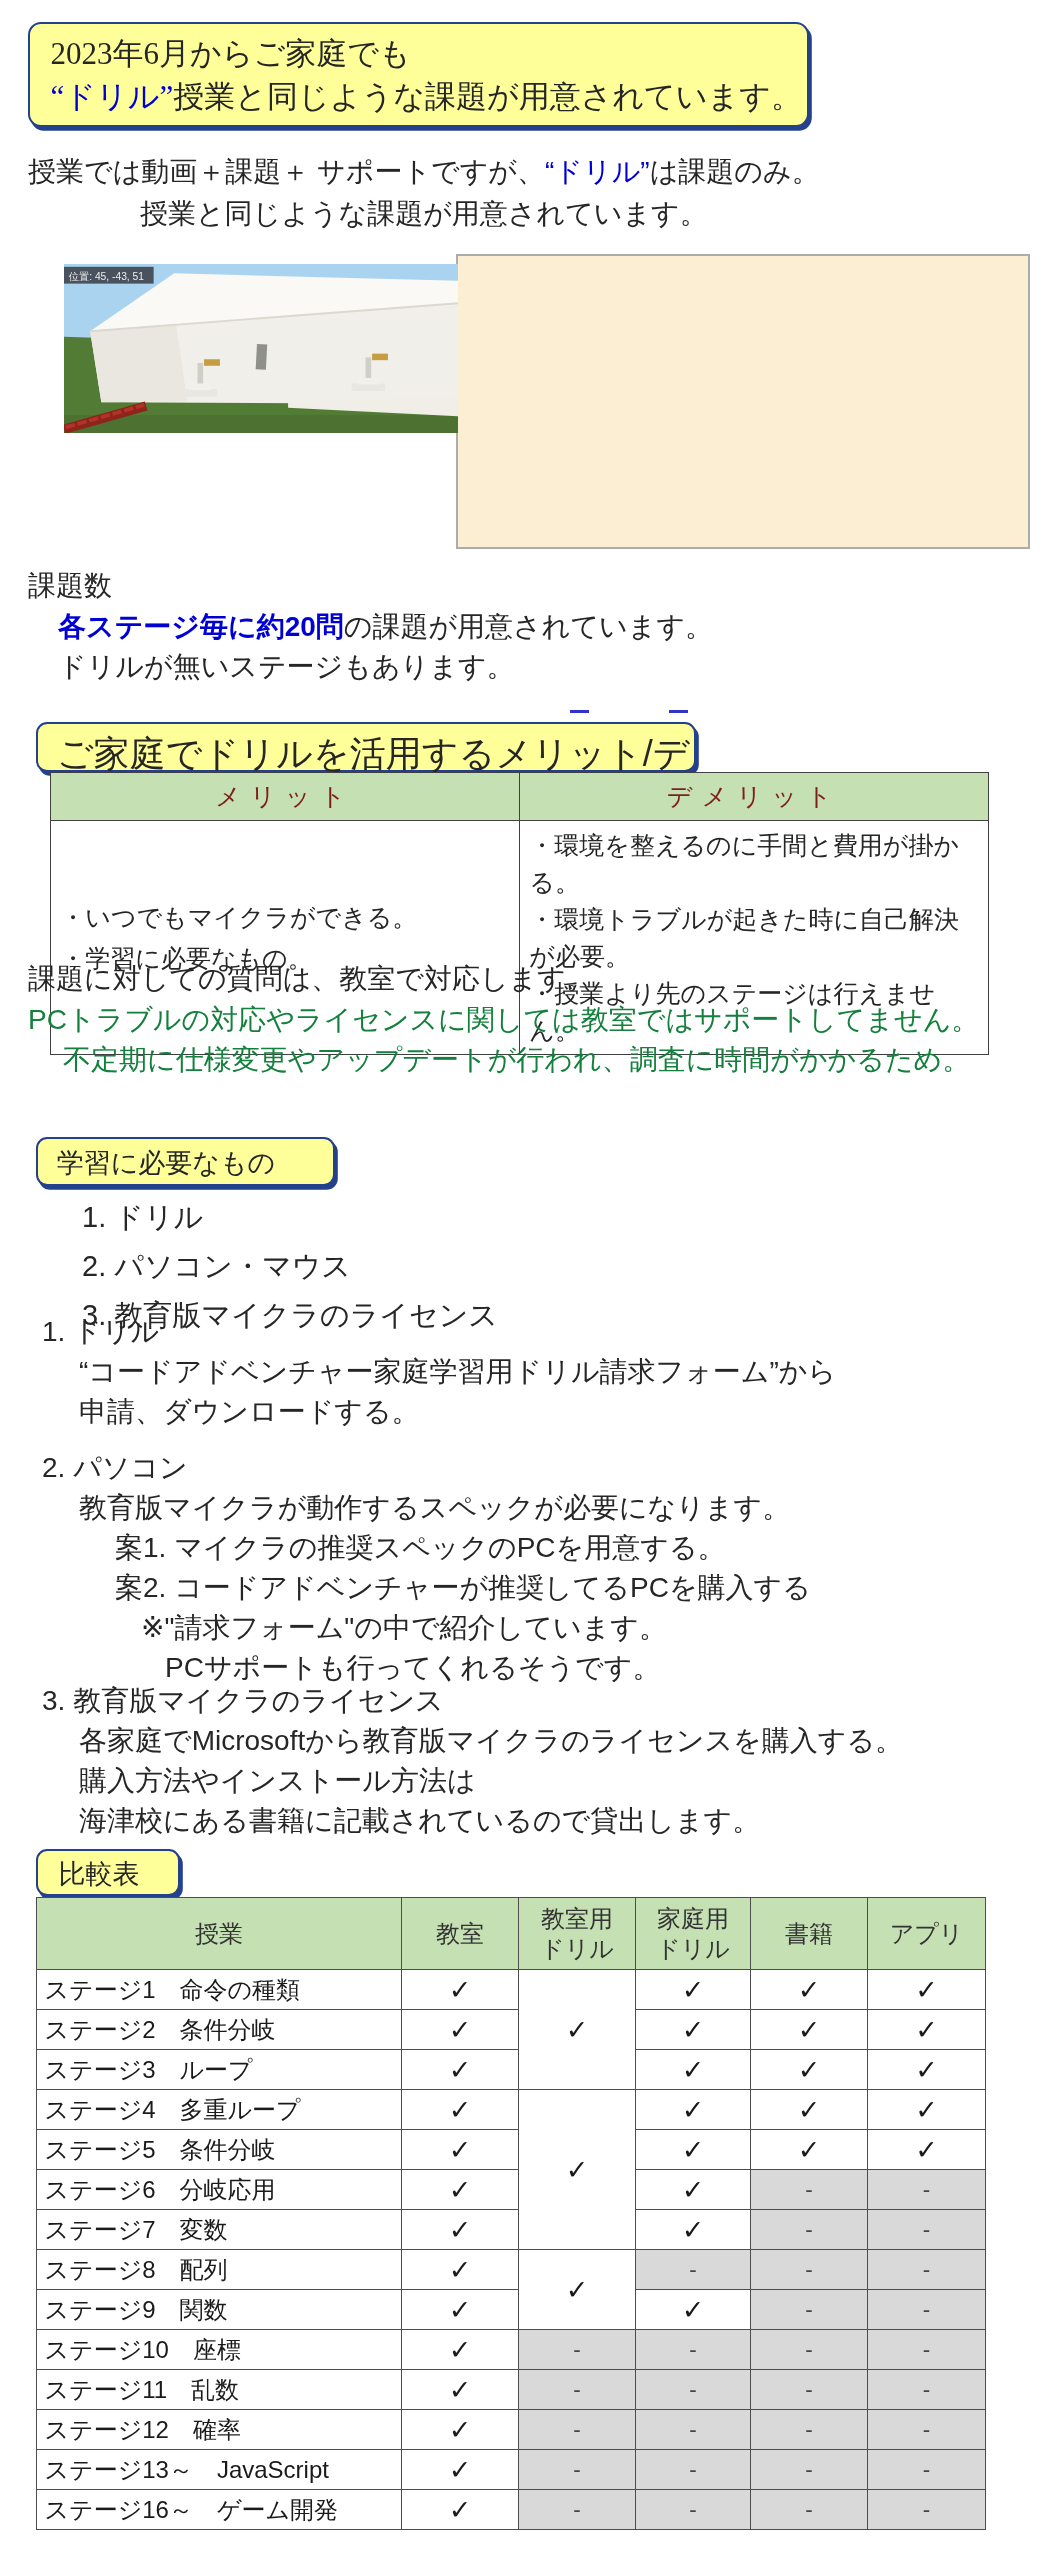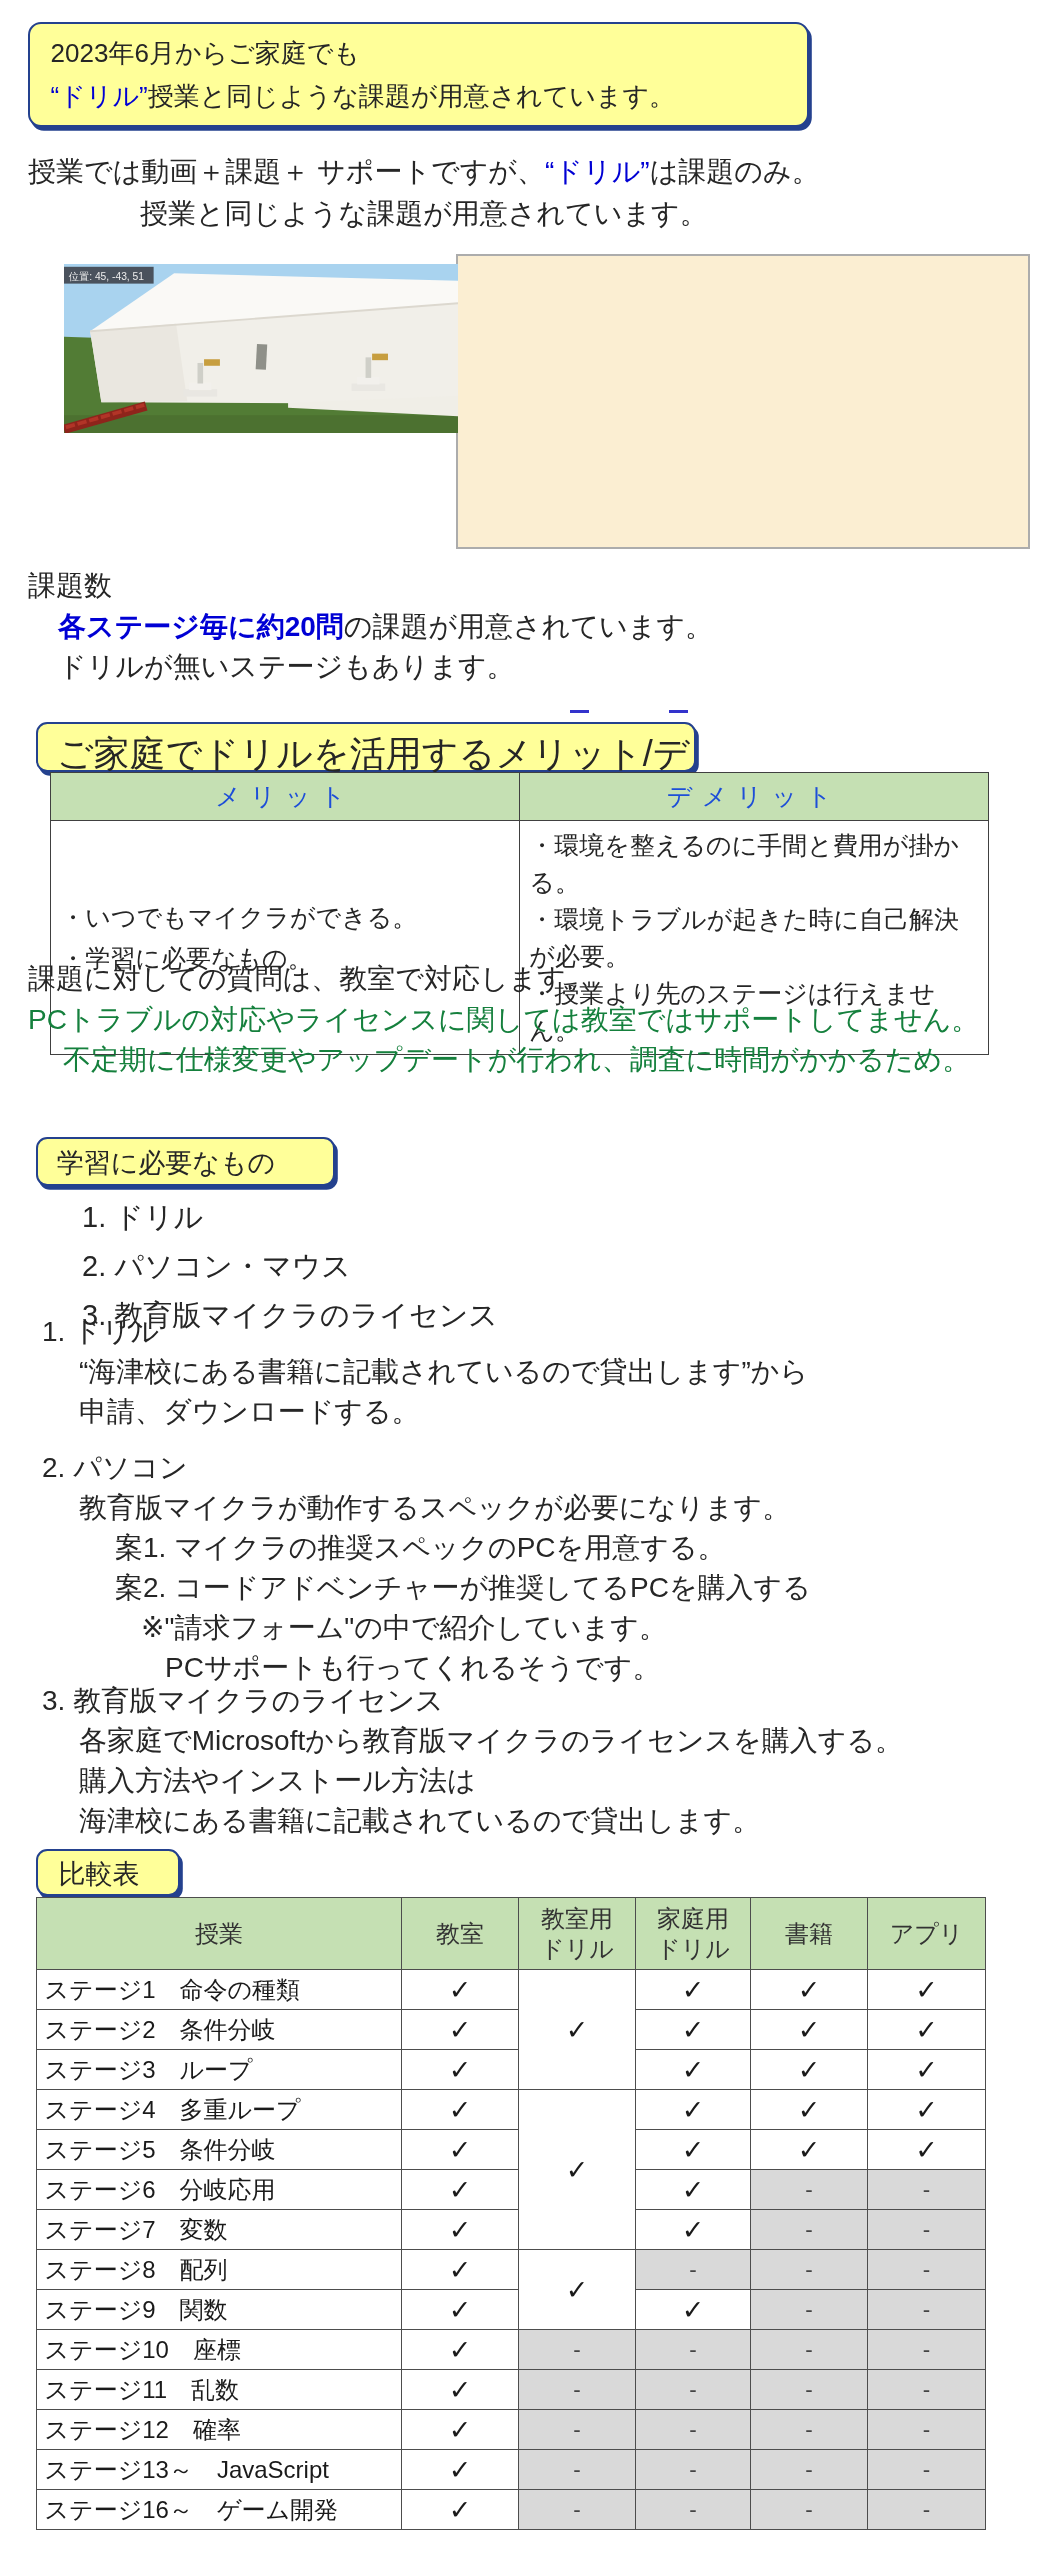--- a/index.html
+++ b/index.html
@@ -1,29 +1,29 @@
 <!DOCTYPE html>
 <html style="font-size:15px"><head>
 <meta charset="utf-8">
 <style>
   html,body{margin:0;padding:0;background:#ffffff;}
   .page{position:relative;width:1054px;height:2576px;background:#fff;overflow:hidden;
         font-family:"Liberation Sans","DejaVu Sans",sans-serif;color:#262626;}
   .abs{position:absolute;}
   .ybox{background:#FFFF99;border:2.8px solid #24418E;border-radius:13px;
         box-shadow:2.8px 3.7px 0 #24418E;box-sizing:border-box;}
-  .t33{font-size:26px;line-height:43px;}
+  .t33{font-size:31px;line-height:43px;font-family:Liberation Serif, serif;}
   .t30{font-size:28px;line-height:40px;text-align:center;}
   .blue{color:#0000D4;}
   .bluebold{color:#0000D4;font-weight:bold;}
   .red{color:#15803d;}
   .stray{position:absolute;height:2.8px;background:#3333CC;}
   
   table.merit{position:absolute;left:50px;top:772px;width:939px;border-collapse:collapse;table-layout:fixed;}
-  table.merit th{background:#C5E0B3;font-weight:normal;color:#1d4ed8;font-size:25px;
+  table.merit th{background:#C5E0B3;font-weight:normal;color:#7f1d1d;font-size:25px;
                  letter-spacing:9.3px;height:45px;border:1.9px solid #404040;}
   table.merit td{border:1.9px solid #404040;vertical-align:middle;font-size:25px;color:#262626;
                  white-space:pre-line;padding:5.6px 9.3px;}
   td.merit-left{width:377px;line-height:41px;padding-left:7.5px;}
   td.merit-right{line-height:37px;}
   
   table.cmp{position:absolute;left:36px;top:1897px;width:949px;border-collapse:collapse;table-layout:fixed;}
   table.cmp th{background:#C5E0B3;font-weight:normal;color:#333;font-size:24px;line-height:1.25;
                height:69px;border:1.9px solid #4D4D4D;white-space:pre-line;text-align:center;}
   table.cmp td{border:1.9px solid #4D4D4D;height:40px;font-size:24px;color:#1A1A1A;box-sizing:border-box;}
@@ -214,21 +214,21 @@
   </div>
   <div class="abs" style="left:82px;top:1193px;font-size:29px;line-height:49px;" id="needed-list">
       <div>1. ドリル</div>
       <div>2. パソコン・マウス</div>
       <div>3. 教育版マイクラのライセンス</div>
     </div>
 
   <div id="sections">
       <div class="abs" style="left: 42px; top: 1312px; font-size: 28px; line-height: 40px;">
         <div>1. ドリル</div>
-        <div style="padding-left: 37px;">“海津校にある書籍に記載されているので貸出します”から</div>
+        <div style="padding-left: 37px;">“コードアドベンチャー家庭学習用ドリル請求フォーム”から</div>
         <div style="padding-left: 37px;">申請、ダウンロードする。</div>
       </div>
       <div class="abs" style="left: 42px; top: 1448px; font-size: 28px; line-height: 40px;">
         <div>2. パソコン</div>
         <div style="padding-left: 37px;">教育版マイクラが動作するスペックが必要になります。</div>
         <div style="padding-left: 73px;">案1. マイクラの推奨スペックのPCを用意する。</div>
         <div style="padding-left: 73px;">案2. コードアドベンチャーが推奨してるPCを購入する</div>
         <div style="padding-left: 99px;">※"請求フォーム"の中で紹介しています。</div>
         <div style="padding-left: 123px;">PCサポートも行ってくれるそうです。</div>
       </div>

